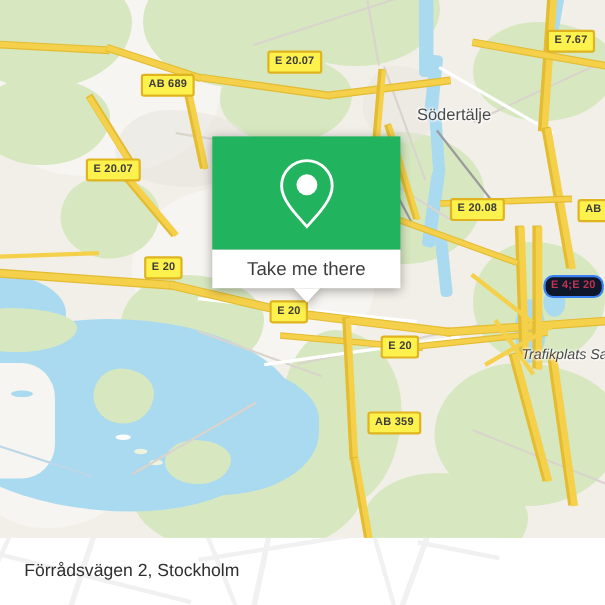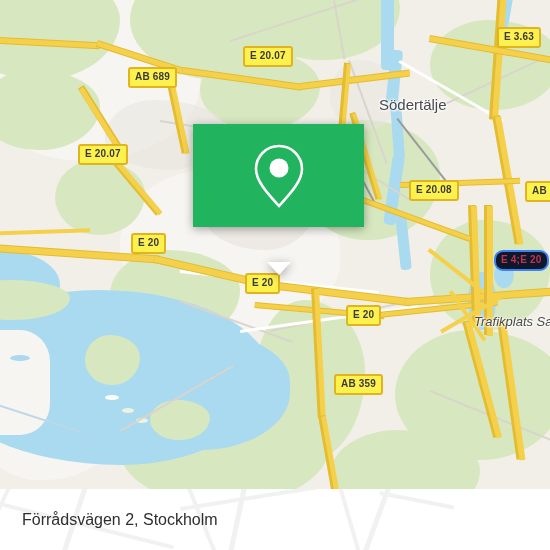--- a/index.html
+++ b/index.html
@@ -358,40 +358,43 @@
     <div class="road" style="left:-20px; top:232px; width:110px; height:4px; transform:rotate(-2deg);"></div>
     <div class="road-thin" style="left:-30px; top:395px; width:120px; height:1.6px; transform:rotate(18deg); background:#bcd7e8;"></div>
 
     <div class="road-casing" style="left:430px; top:35px; width:130px; height:7px; transform:rotate(10deg);"></div>
     <div class="road" style="left:430px; top:36px; width:130px; height:5px; transform:rotate(10deg);"></div>
 
     <div class="city-label" style="left:379px; top:96px;">Södertälje</div>
     <div class="poi-label" style="left:474px; top:314px;">Trafikplats Sa</div>
 
     <div id="shield-layer">
-        <div class="shield" style="left: 497px; top: 27px;">E 3.63</div>
+        <div class="shield" style="left: 497px; top: 27px;">E 7.67</div>
         <div class="shield" style="left: 243px; top: 46px;">E 20.07</div>
         <div class="shield" style="left: 128px; top: 67px;">AB 689</div>
         <div class="shield" style="left: 78px; top: 144px;">E 20.07</div>
         <div class="shield" style="left: 409px; top: 180px;">E 20.08</div>
         <div class="shield" style="left: 525px; top: 181px;">AB 5</div>
         <div class="shield" style="left: 131px; top: 233px;">E 20</div>
         <div class="shield eu" style="left: 494px; top: 250px;">E 4;E 20</div>
         <div class="shield" style="left: 245px; top: 273px;">E 20</div>
         <div class="shield" style="left: 346px; top: 305px;">E 20</div>
         <div class="shield" style="left: 334px; top: 374px;">AB 359</div>
       </div>
 
 
     <div id="callout">
       <div id="callout-green">
         <svg width="58" height="70" viewBox="0 0 58 70">
           <path d="M29 5 C16.3 5 6 15.3 6 28 C6 41 20 55 29 65 C38 55 52 41 52 28 C52 15.3 41.7 5 29 5 Z" fill="none" stroke="#ffffff" stroke-width="2.6"></path>
           <circle cx="29" cy="27" r="9.5" fill="#ffffff"></circle>
         </svg>
+      </div>
+      <div id="callout-white">
+        <span id="callout-label">Take me there</span>
       </div>
       <div id="callout-tail"></div>
     </div>
 
   </div>
 
   <div id="footer">
     <div id="footer-watermark">
       <div class="wm" style="left:20px; top:-30px; width:4px; height:150px; transform:rotate(25deg);"></div>
       <div class="wm" style="left:95px; top:-40px; width:5px; height:160px; transform:rotate(18deg);"></div>

